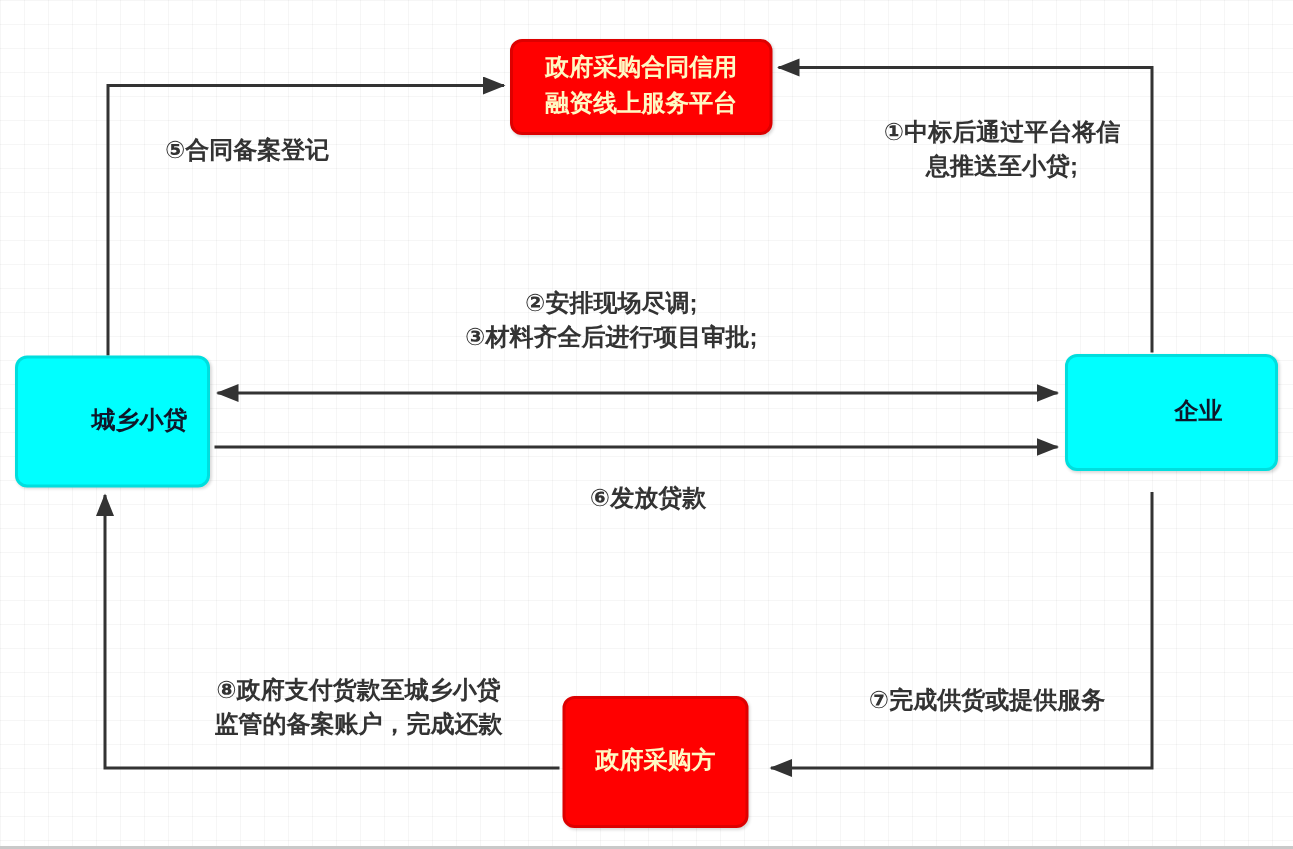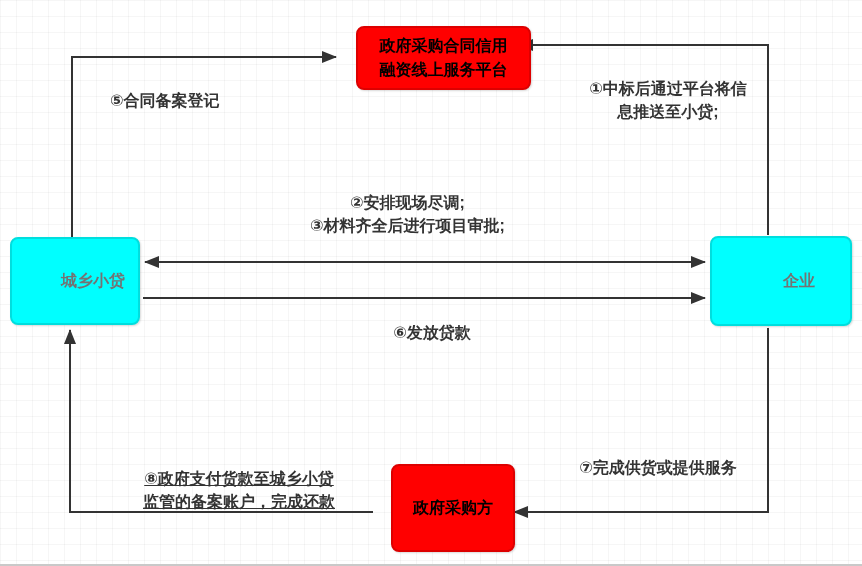--- a/index.html
+++ b/index.html
@@ -33,47 +33,46 @@
     font-size:16px;
     font-weight:bold;
     line-height:24px;
     border-radius:8px;
     box-sizing:border-box;
     box-shadow:1px 1px 2px rgba(0,0,0,0.15);
   }
   .node-red{
     background:#ff0000;
     border:2px solid #dd0000;
-    color:#000000;
-    margin-left:16px;
+    color:#fef9c3;
   }
   .node-cyan{
     background:#00ffff;
     border:2px solid #00dede;
-    color:#737373;
+    color:#0f172a;
     padding-left:36px;
   }
   .node-platform{ left:340px; top:26px;  width:175px; height:64px; padding:0 17px;}
   .node-lender  { left:10px;  top:237px; width:130px; height:88px;}
-  .node-enterprise{ left:710px; top:236px; width:142px; height:90px;}
+  .node-enterprise{ left:710px; top:236px; width:142px; height:78px;}
   .node-purchaser { left:375px; top:464px; width:124px; height:88px;}
   .edge-label{
     position:absolute;
     font-size:16px;
     font-weight:bold;
     color:#333333;
     line-height:23px;
     text-align:center;
   }
   .lbl-step5{ left:110px; top:89px;  white-space:nowrap;}
   .lbl-step1{ left:582px; top:77px;  width:172px;}
   .lbl-mid  { left:200px; top:191px; width:415px;}
   .lbl-step6{ left:377px; top:321px; width:110px;}
   .lbl-step7{ left:568px; top:456px; width:180px; white-space:nowrap;}
-  .lbl-step8{ left:138px; top:467px; width:202px;text-decoration:underline;}
+  .lbl-step8{ left:138px; top:449px; width:202px;}
   .canvas-bottom-border{
     position:absolute;
     left:0; right:0; bottom:0;
     height:2px;
     background:#c9c9c9;
   }
 </style>
 </head>
 <body>
 

